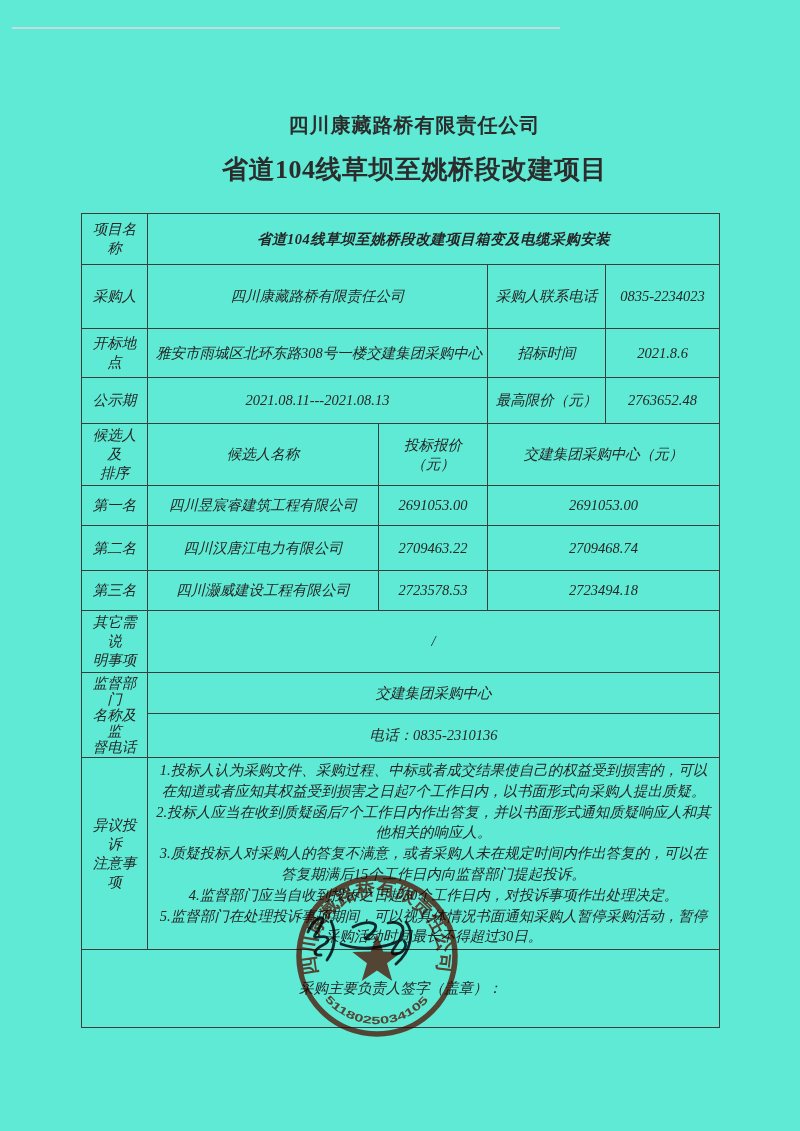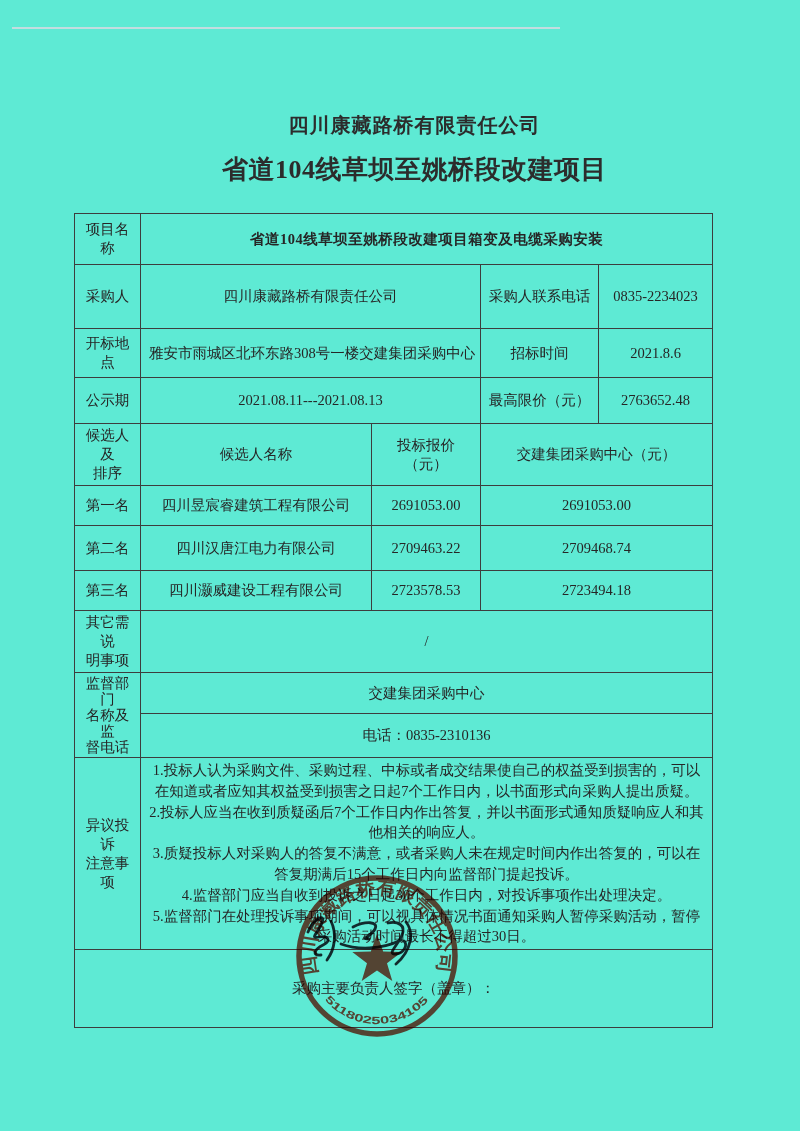--- a/index.html
+++ b/index.html
@@ -13,22 +13,22 @@
   .scan-edge{position:absolute;top:27px;left:12px;width:548px;height:2px;background:#dcd9e1;opacity:.8;}
   .doc-title{
     position:absolute;top:112px;left:0;width:100%;text-align:center;
     font-size:20px;font-weight:bold;letter-spacing:1px;color:#2c2c2c;
   }
   .doc-subtitle{
     position:absolute;top:158px;left:0;width:100%;text-align:center;
     font-size:26px;font-weight:bold;line-height:24px;letter-spacing:.5px;color:#2c2c2c;
   }
   table.main{
-    position:absolute;left:74px;top:213px;width:638px;
-    border-collapse:collapse;table-layout:fixed;
+    position:absolute;left:81px;top:213px;width:638px;
+    border-collapse:collapse;table-layout:fixed;font-style:italic;
   }
   table.main td{
     border:1.8px solid #3d3d3d;
     padding:2px 6px;
     font-size:14.5px;
     text-align:center;
     vertical-align:middle;
     overflow:hidden;
   }
   td.lbl{text-align:left;padding-left:6px;white-space:pre-line;line-height:19px;}

